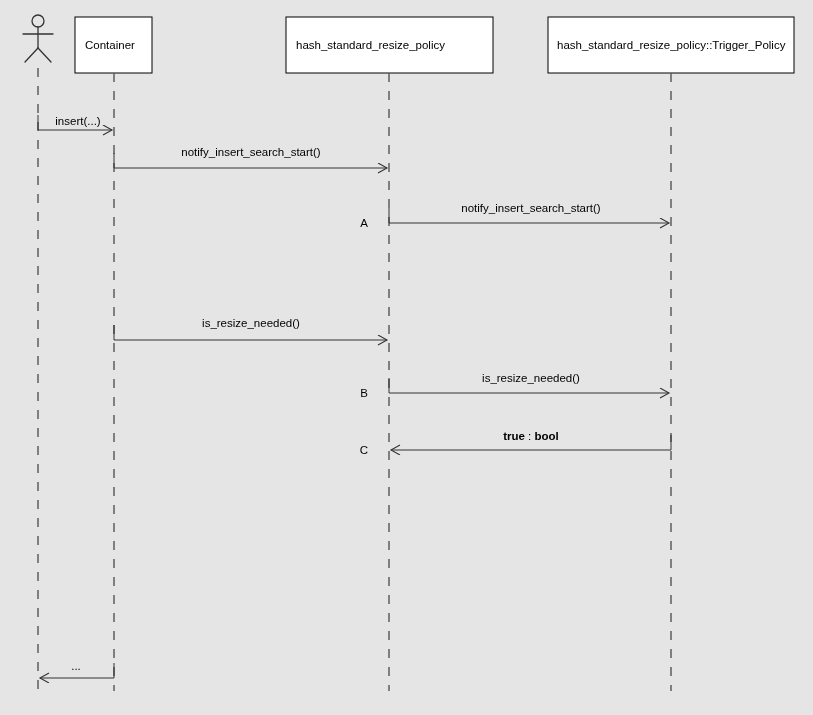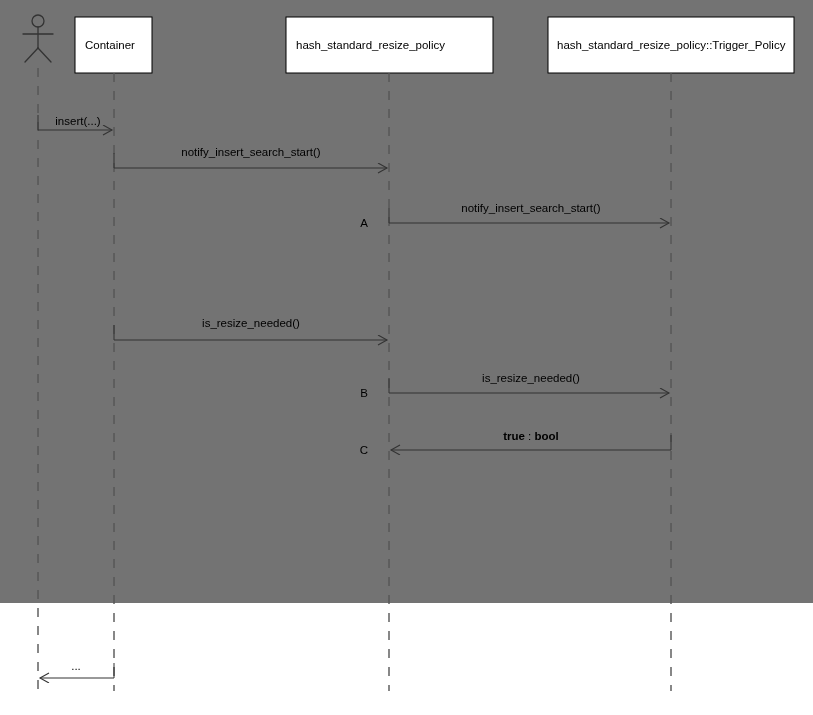--- a/index.html
+++ b/index.html
@@ -9,22 +9,22 @@
   }
   body {
     font-family: "Liberation Sans", sans-serif;
     width: 813px;
     height: 715px;
     overflow: hidden;
   }
   #diagram-root {
     position: relative;
     width: 813px;
-    height: 603px;
-    background: #737373;
+    height: 715px;
+    background: #e5e5e5;
   }
   svg.canvas {
     position: absolute;
     left: 0;
     top: 0;
     width: 813px;
     height: 715px;
     display: block;
   }
   .participant-label {

